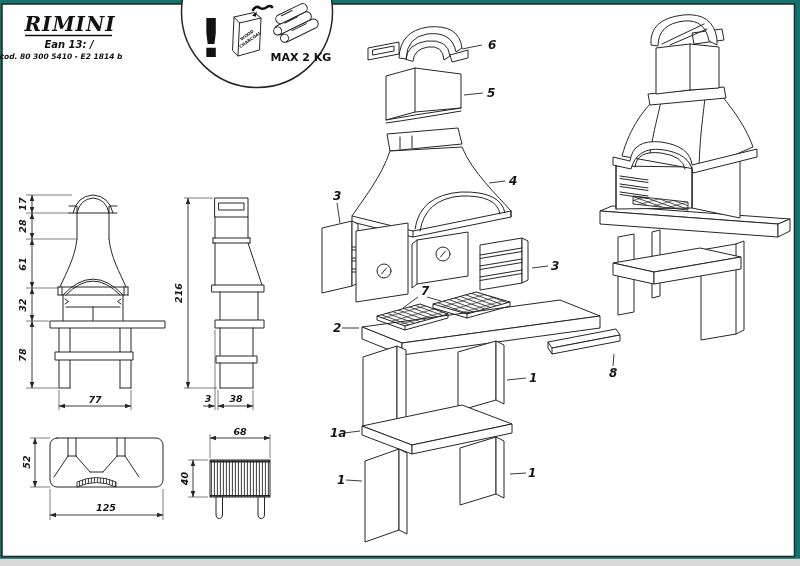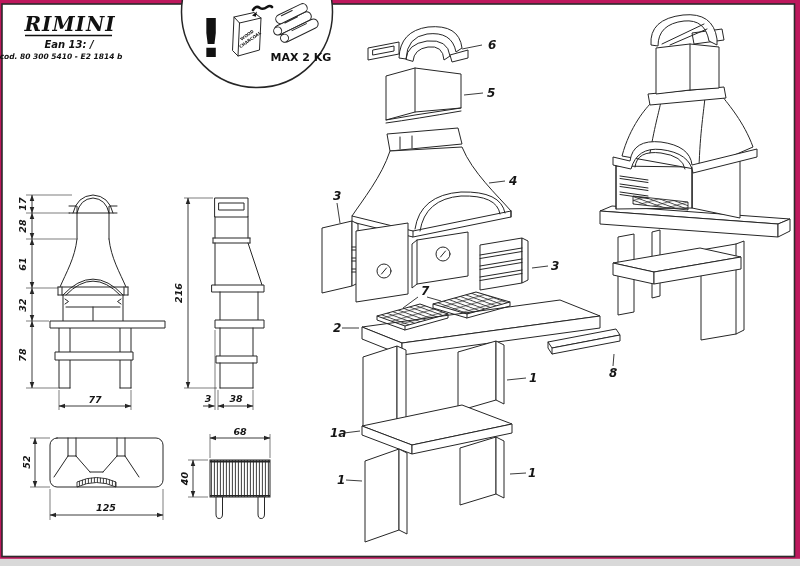--- a/index.html
+++ b/index.html
@@ -1,16 +1,16 @@
 <!DOCTYPE html>
 <html><head>
 <meta charset="utf-8">
 <style>
   html,body{margin:0;padding:0;background:#f2f2f2}
-  #sheet{position:relative;width:800px;height:566px;background:#be185d;overflow:hidden}
+  #sheet{position:relative;width:800px;height:566px;background:#0f766e;overflow:hidden}
   svg{display:block}
   .ln{fill:none;stroke:#262626;stroke-width:1;stroke-linecap:round;stroke-linejoin:round}
   .lnw{fill:#fff;stroke:#262626;stroke-width:1;stroke-linejoin:round}
   .dimln{fill:none;stroke:#262626;stroke-width:.9}
   .ext{fill:none;stroke:#262626;stroke-width:.6}
   .dim{font:italic bold 9.5px "DejaVu Sans",sans-serif;fill:#161616}
   .plabel{font:italic bold 12px "DejaVu Sans",sans-serif;fill:#161616}
   .title{font:italic bold 20px "DejaVu Serif",serif;fill:#111;letter-spacing:1px}
   .sub{font:italic bold 10px "DejaVu Sans",sans-serif;fill:#111}
   .sub2{font:italic bold 7.5px "DejaVu Sans",sans-serif;fill:#111}

